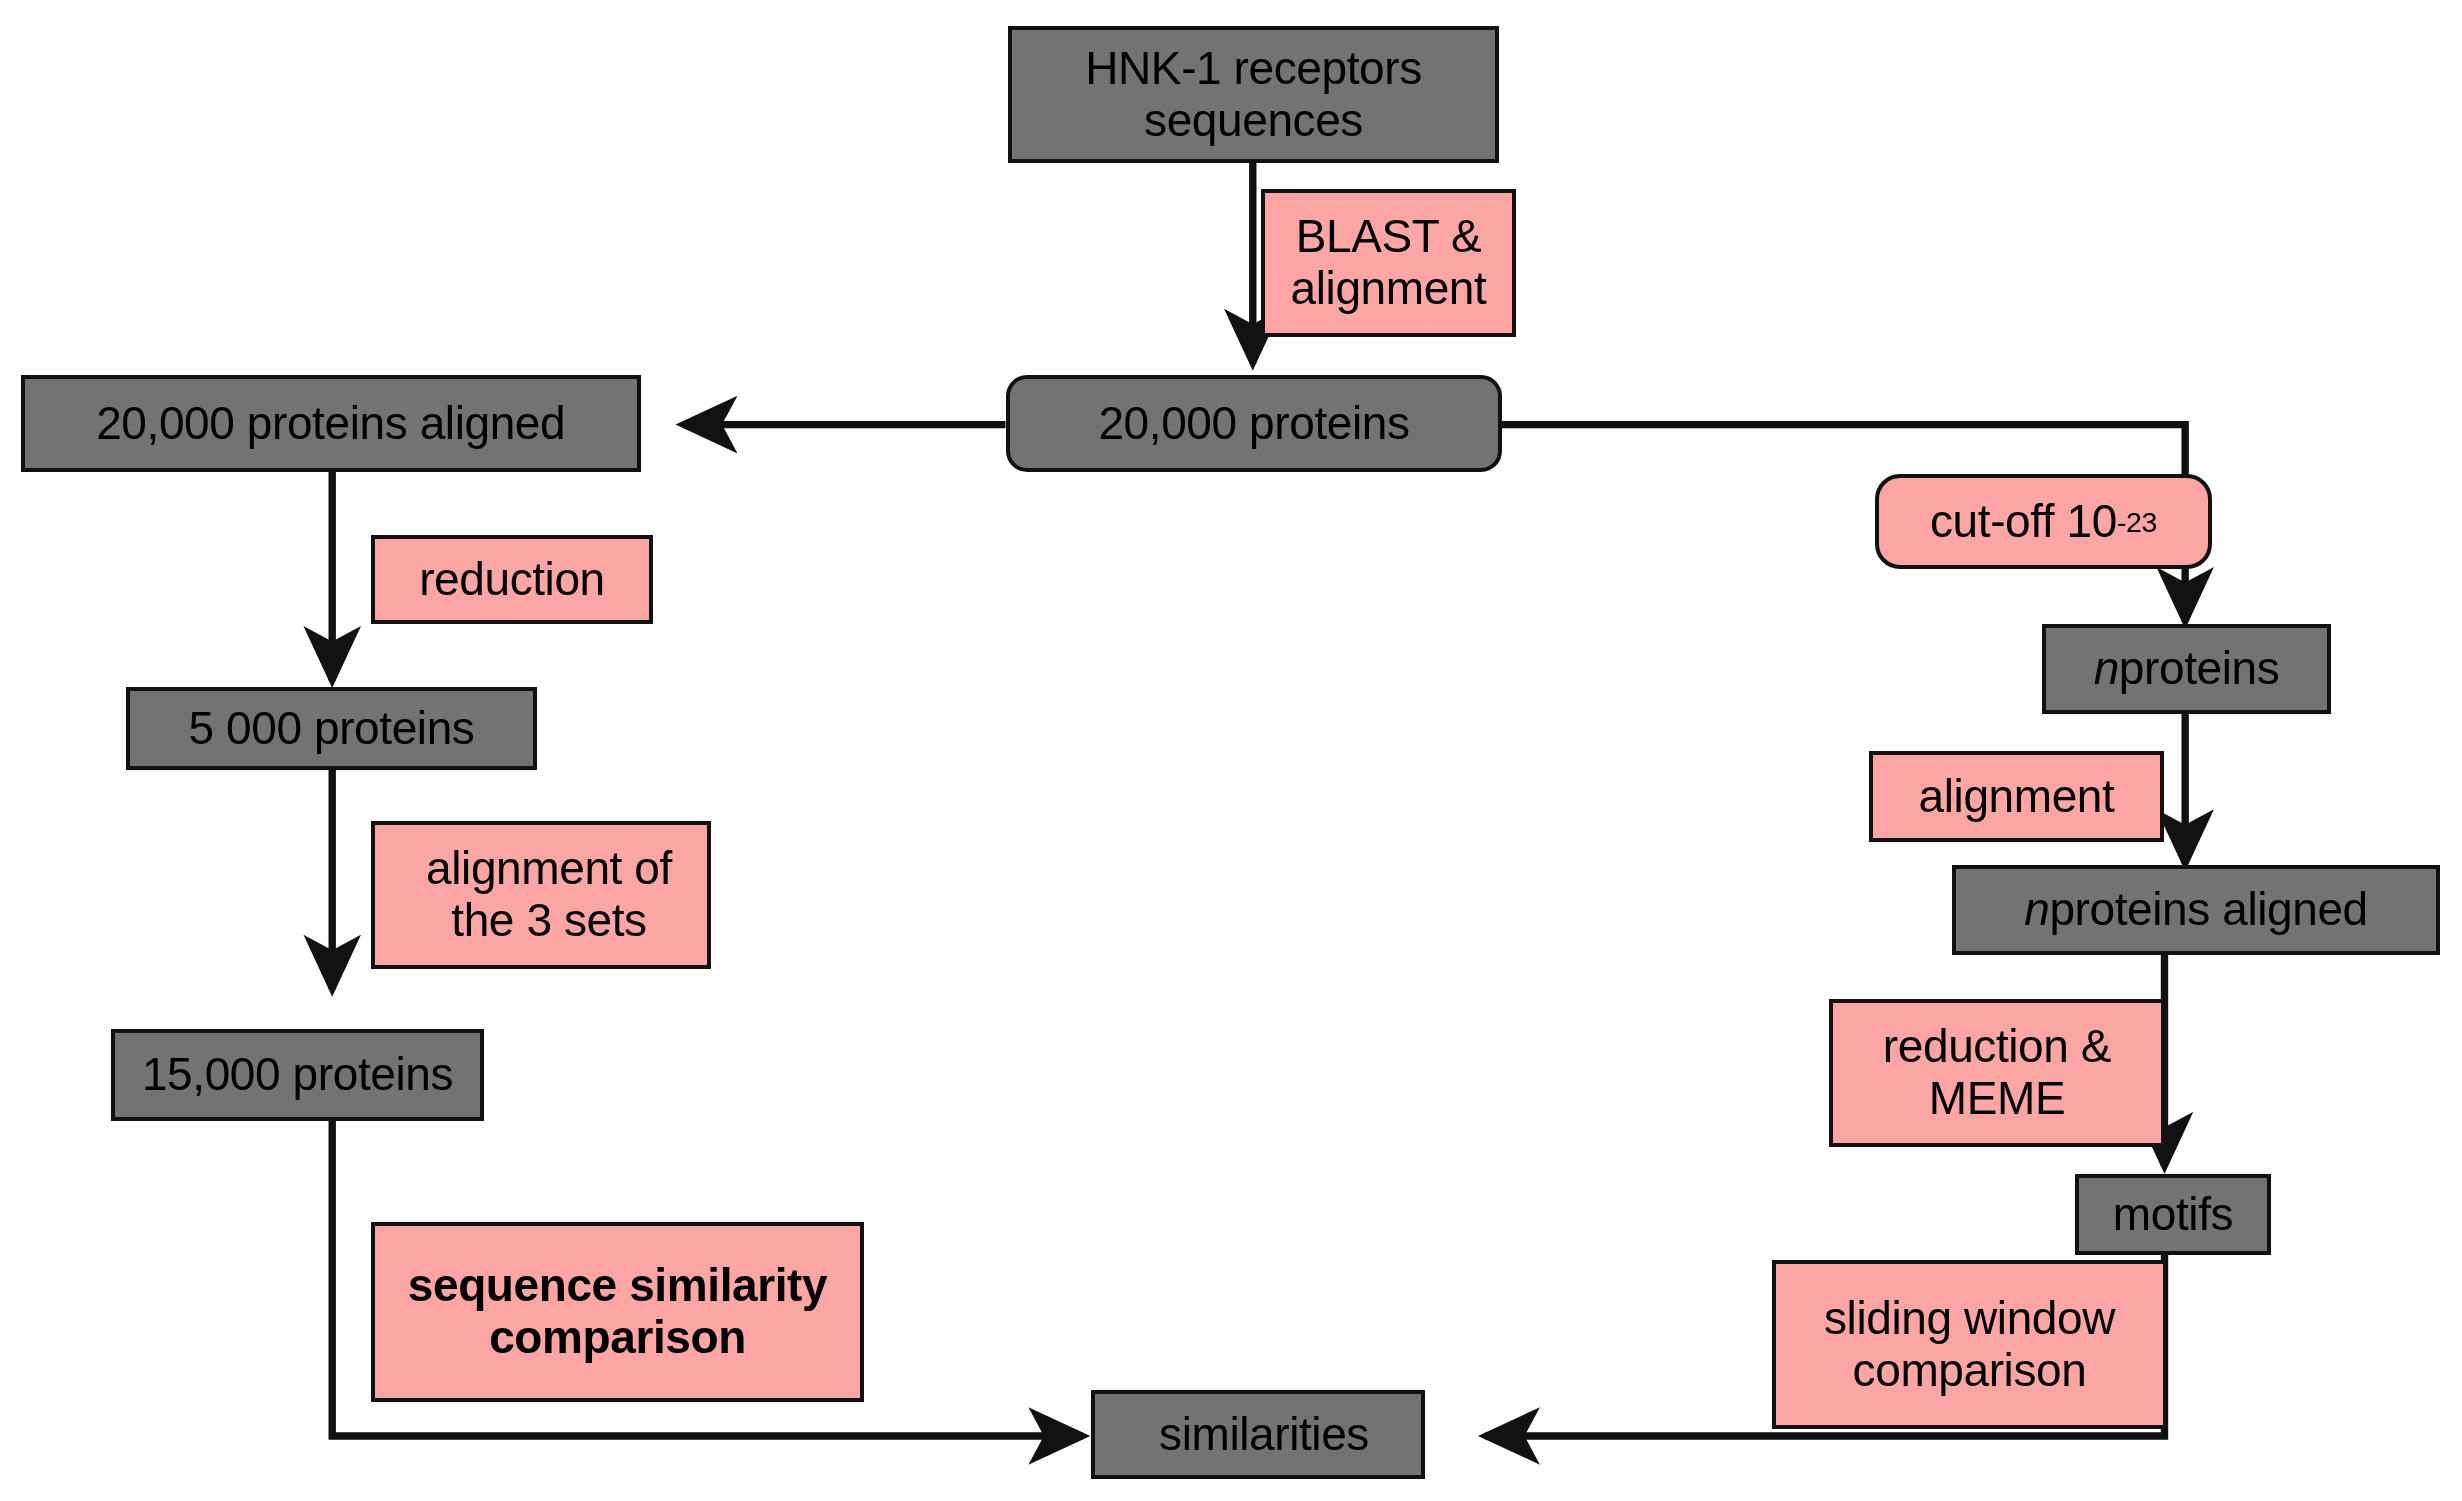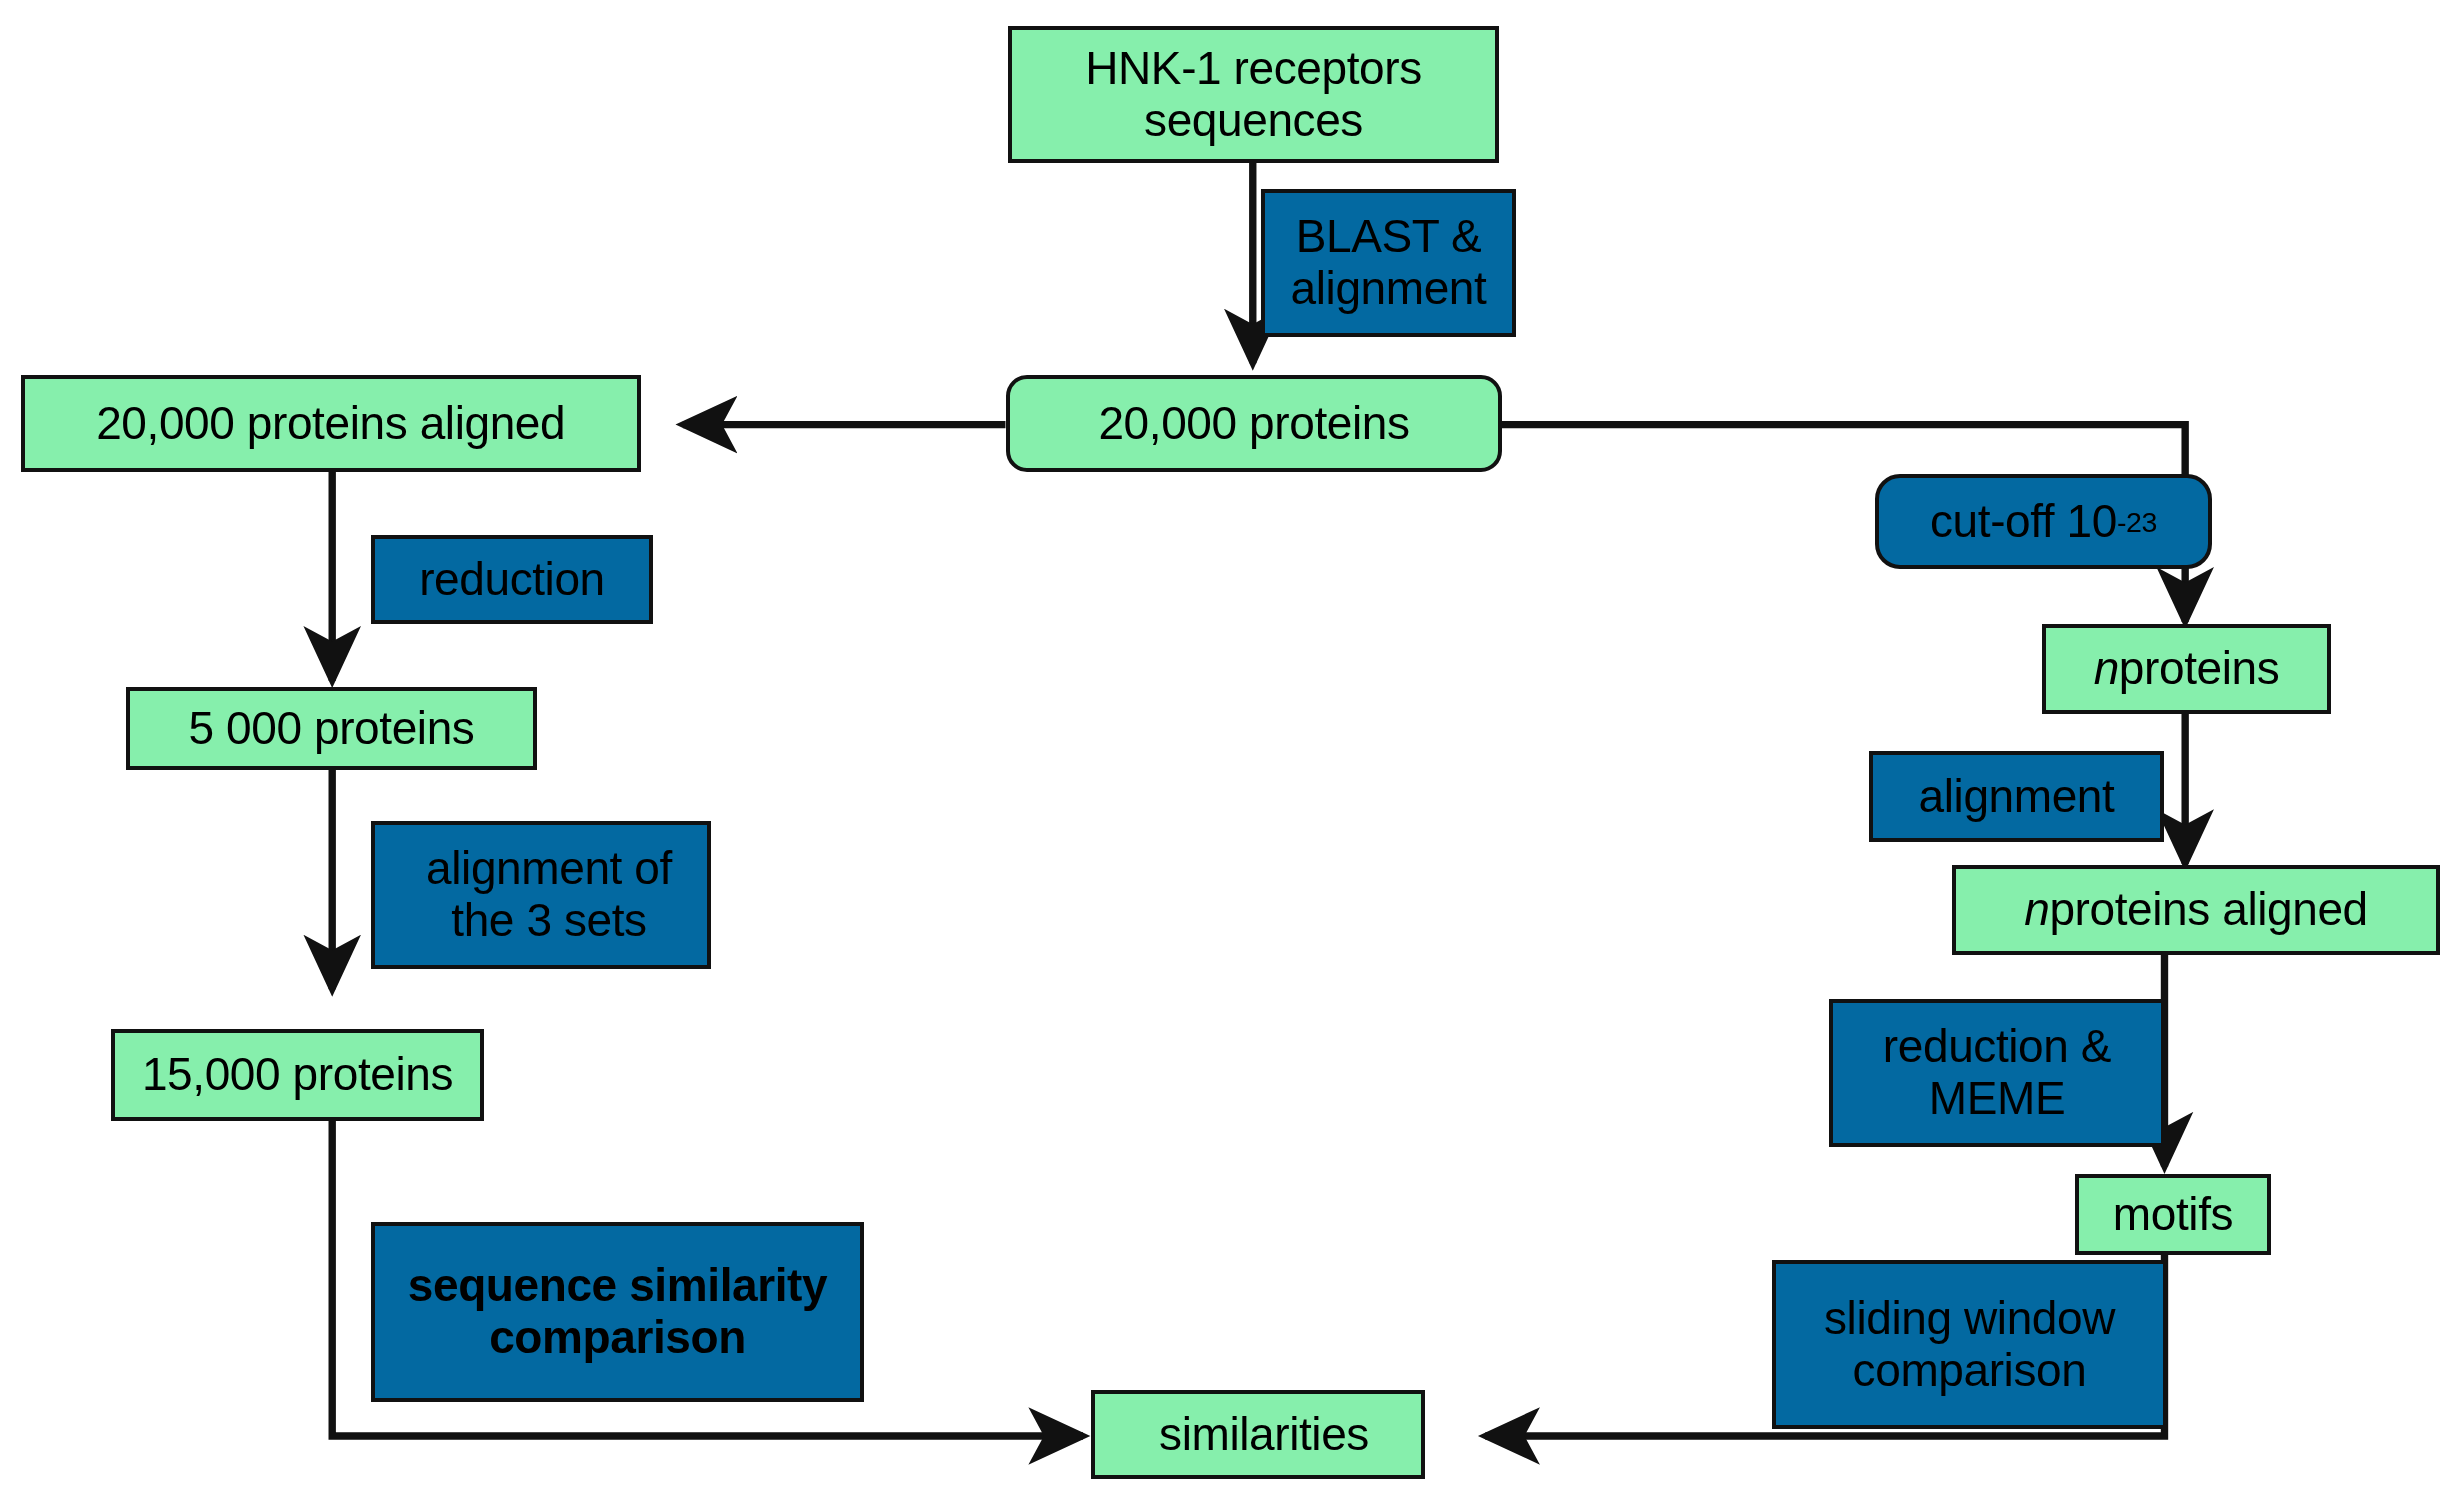--- a/index.html
+++ b/index.html
@@ -20,37 +20,37 @@
     left: 0;
     top: 0;
     width: 2462px;
     height: 1501px;
     z-index: 1;
   }
   .node {
     position: absolute;
     z-index: 3;
     box-sizing: border-box;
-    background: #86efac;
+    background: #737373;
     border: 4.4px solid #111111;
     display: flex;
     align-items: center;
     justify-content: center;
     text-align: center;
     color: #000000;
     font-size: 46px;
     line-height: 1.12;
     letter-spacing: -0.4px;
     white-space: pre-line;
   }
   .label {
     position: absolute;
     z-index: 2;
     box-sizing: border-box;
-    background: #0369a1;
+    background: #fca5a5;
     border: 4.4px solid #111111;
     display: flex;
     align-items: center;
     justify-content: center;
     text-align: center;
     color: #000000;
     font-size: 46px;
     line-height: 1.12;
     letter-spacing: -0.4px;
     white-space: pre-line;

